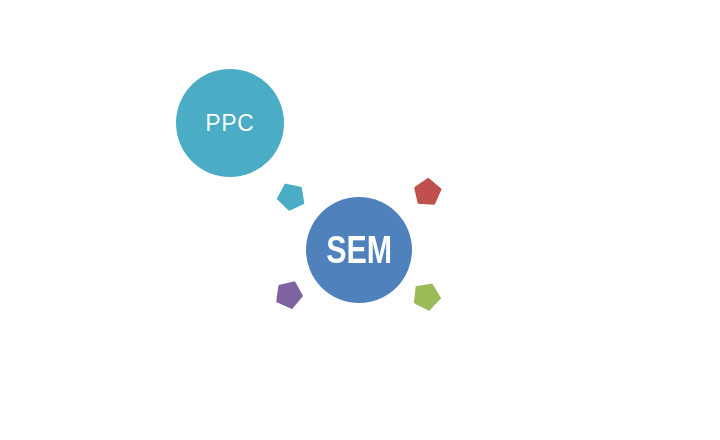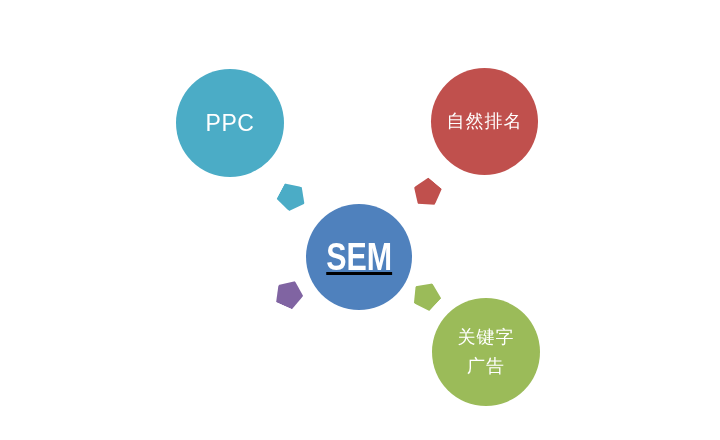--- a/index.html
+++ b/index.html
@@ -40,21 +40,21 @@
     letter-spacing: 1px;
   }
   .sem-label {
     font-size: 38px;
     font-weight: 700;
     letter-spacing: 0px;
     transform: scaleX(0.8);
   }
   #node-ppc            { left: 176px; top:  69px; width: 108px; height: 108px; }
   #node-natural-ranking{ left: 431px; top:  68px; width: 107px; height: 107px; }
-  #node-sem            { left: 306px; top: 204px; width: 106px; height: 106px; text-decoration: underline; }
+  #node-sem            { left: 306px; top: 197px; width: 106px; height: 106px; }
   #node-seo            { left: 177px; top: 293px; width: 108px; height: 108px; }
   #node-keyword-ads    { left: 432px; top: 298px; width: 108px; height: 108px; }
 
   .arrow {
     position: absolute;
     width: 27px;
     height: 27px;
     clip-path: polygon(50% 0%, 100% 38%, 82% 100%, 18% 100%, 0% 38%);
   }
   #arrow-ppc             { left: 279px; top: 184px; transform: rotate(118deg); }
@@ -64,33 +64,26 @@
 </style>
 </head>
 <body>
 
 <div class="canvas">
 
   <div class="node" id="node-ppc" style="background-color: rgb(75, 172, 198);">
     <span class="label latin-label">PPC</span>
   </div>
 
-  <div class="node" id="node-natural-ranking" style="background-color: rgb(192, 80, 77);">
-    <span class="label cjk-label">自然排名</span>
-  </div>
 
   <div class="node" id="node-sem" style="background-color: rgb(79, 129, 189);">
     <span class="label sem-label">SEM</span>
   </div>
 
 
-  <div class="node" id="node-keyword-ads" style="background-color: rgb(155, 187, 89);">
-    <span class="label cjk-label">关键字</span>
-    <span class="label cjk-label">广告</span>
-  </div>
 
   <div class="arrow" id="arrow-ppc" style="background-color: rgb(75, 172, 198);"></div>
 
   <div class="arrow" id="arrow-natural-ranking" style="background-color: rgb(192, 80, 77);"></div>
 
   <div class="arrow" id="arrow-seo" style="background-color: rgb(128, 100, 162);"></div>
 
   <div class="arrow" id="arrow-keyword-ads" style="background-color: rgb(155, 187, 89);"></div>
 
 </div>

